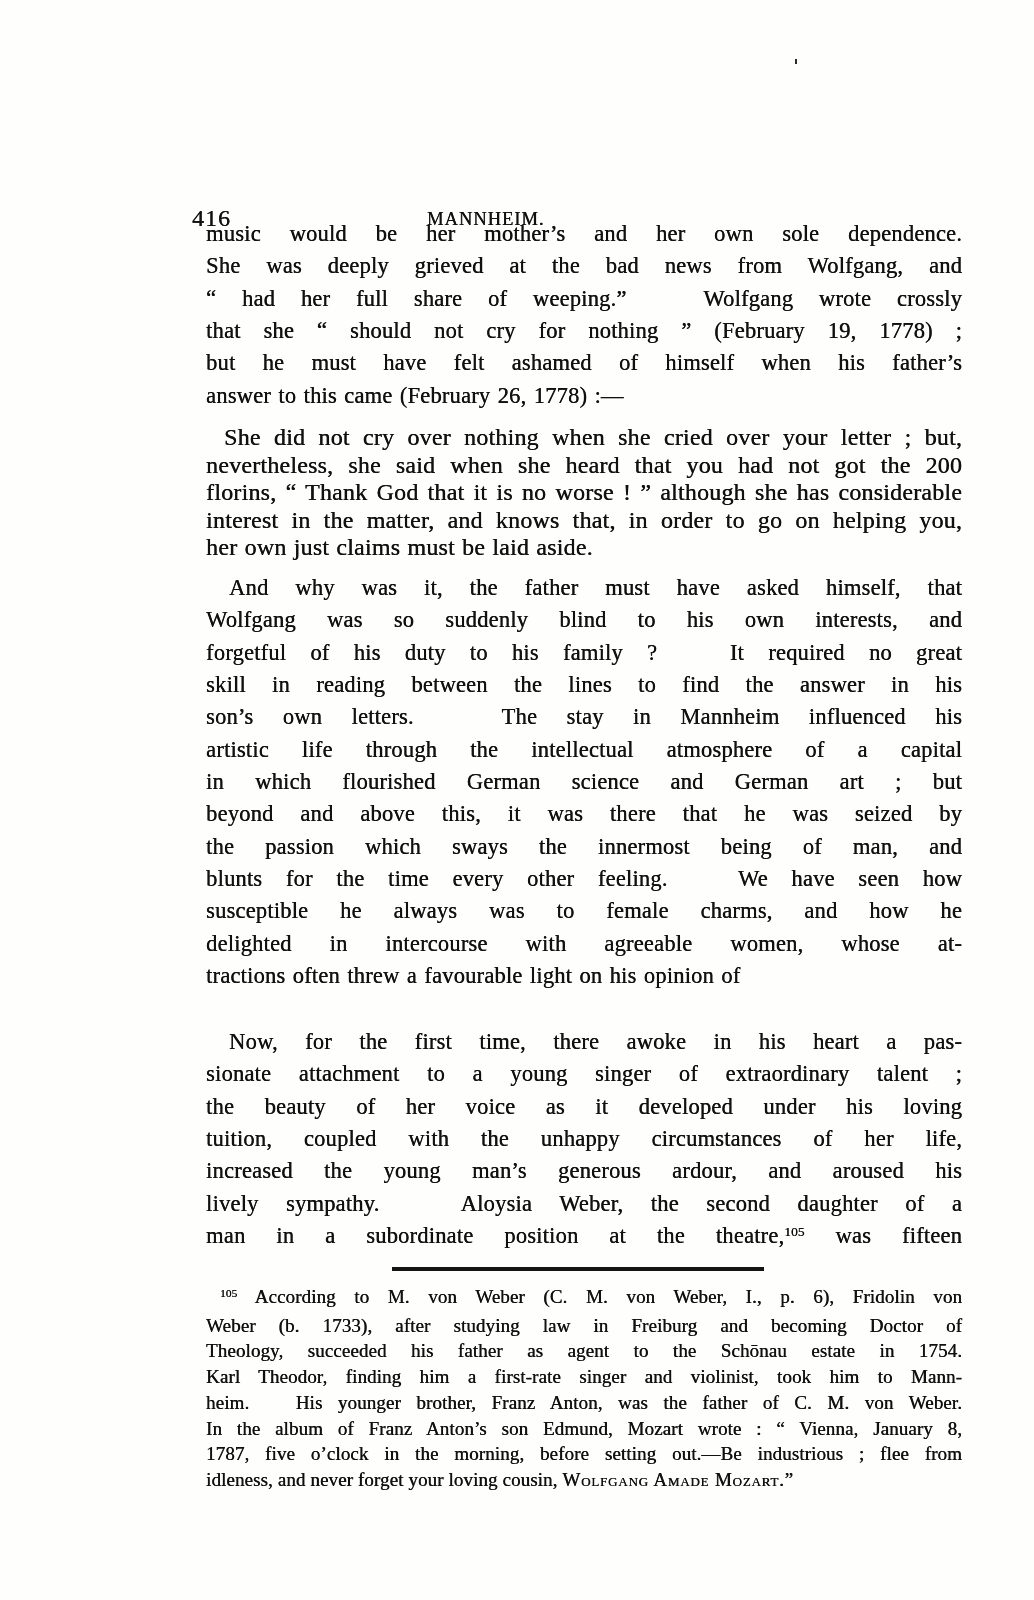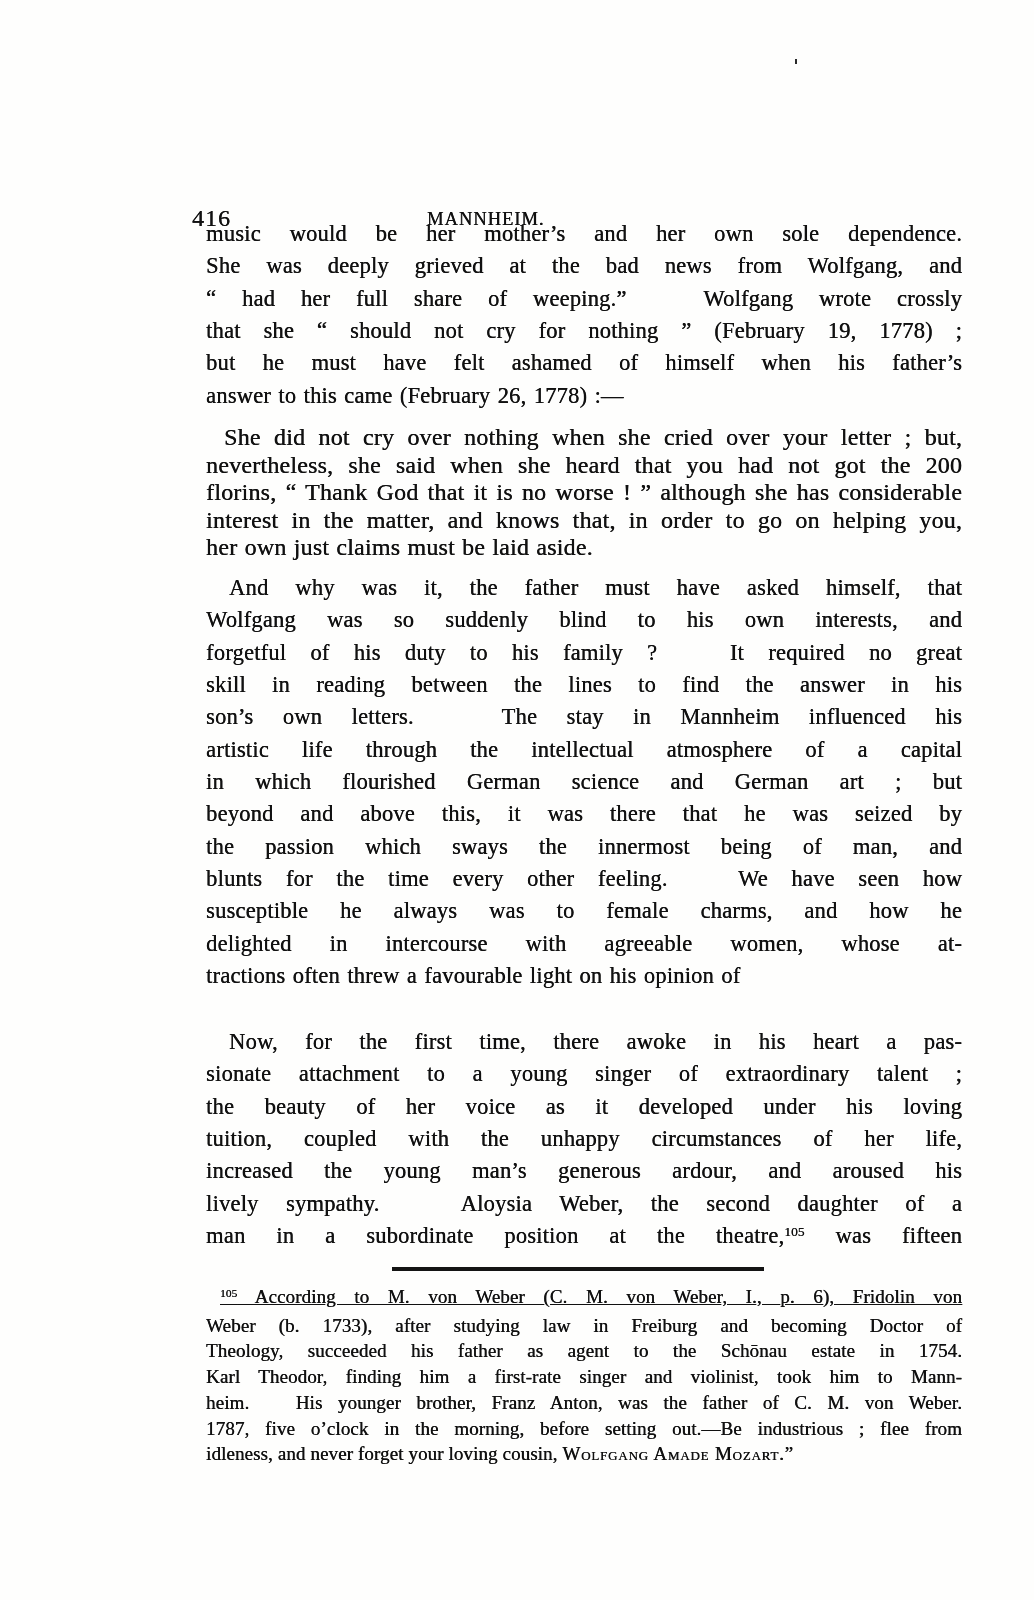--- a/index.html
+++ b/index.html
@@ -43,21 +43,21 @@
     letter-spacing:0.2px;word-spacing:1px;
   }
   .quote-block .line:first-child{text-indent:18px;}
   
   .footnote-rule{position:absolute;left:392px;top:1267px;width:372px;height:4px;background:#141414;}
   .footnote{
     position:absolute;left:206px;width:756px;top:1284px;
     font-size:19px;line-height:25.7px;
     letter-spacing:0.1px;
   }
-  .footnote .line:first-child{text-indent:14px;text-decoration:underline;}
+  .footnote .line:first-child{text-indent:14px;}
   
   .sup{font-size:0.6em;position:relative;top:-0.5em;letter-spacing:0;margin-top:21px;}
   .smallcaps{font-variant:small-caps;letter-spacing:0.8px;}
   
   .speck{position:absolute;left:795px;top:59px;width:2px;height:5px;background:#2a2a2a;}
 </style>
 </head>
 <body>
 
 <div class="page">
@@ -113,17 +113,18 @@
     </div>
 
   <div class="footnote-rule"></div>
 
   <div class="footnote textblock">
       <div class="line"><span class="sup">105</span><span> According to M. von Weber (C. M. von Weber, I., p. 6), Fridolin von</span></div>
       <div class="line">Weber (b. 1733), after studying law in Freiburg and becoming Doctor of</div>
       <div class="line">Theology, succeeded his father as agent to the Schōnau estate in 1754.</div>
       <div class="line">Karl Theodor, finding him a first-rate singer and violinist, took him to Mann-</div>
       <div class="line">heim.   His younger brother, Franz Anton, was the father of C. M. von Weber.</div>
+      <div class="line">In the album of Franz Anton’s son Edmund, Mozart wrote : “ Vienna, January 8,</div>
       <div class="line">1787, five o’clock in the morning, before setting out.—Be industrious ; flee from</div>
       <div class="line"><span>idleness, and never forget your loving cousin, </span><span class="smallcaps">Wolfgang Amade Mozart.</span><span>”</span></div>
     </div>
 
 </div>
 
 </body></html>

